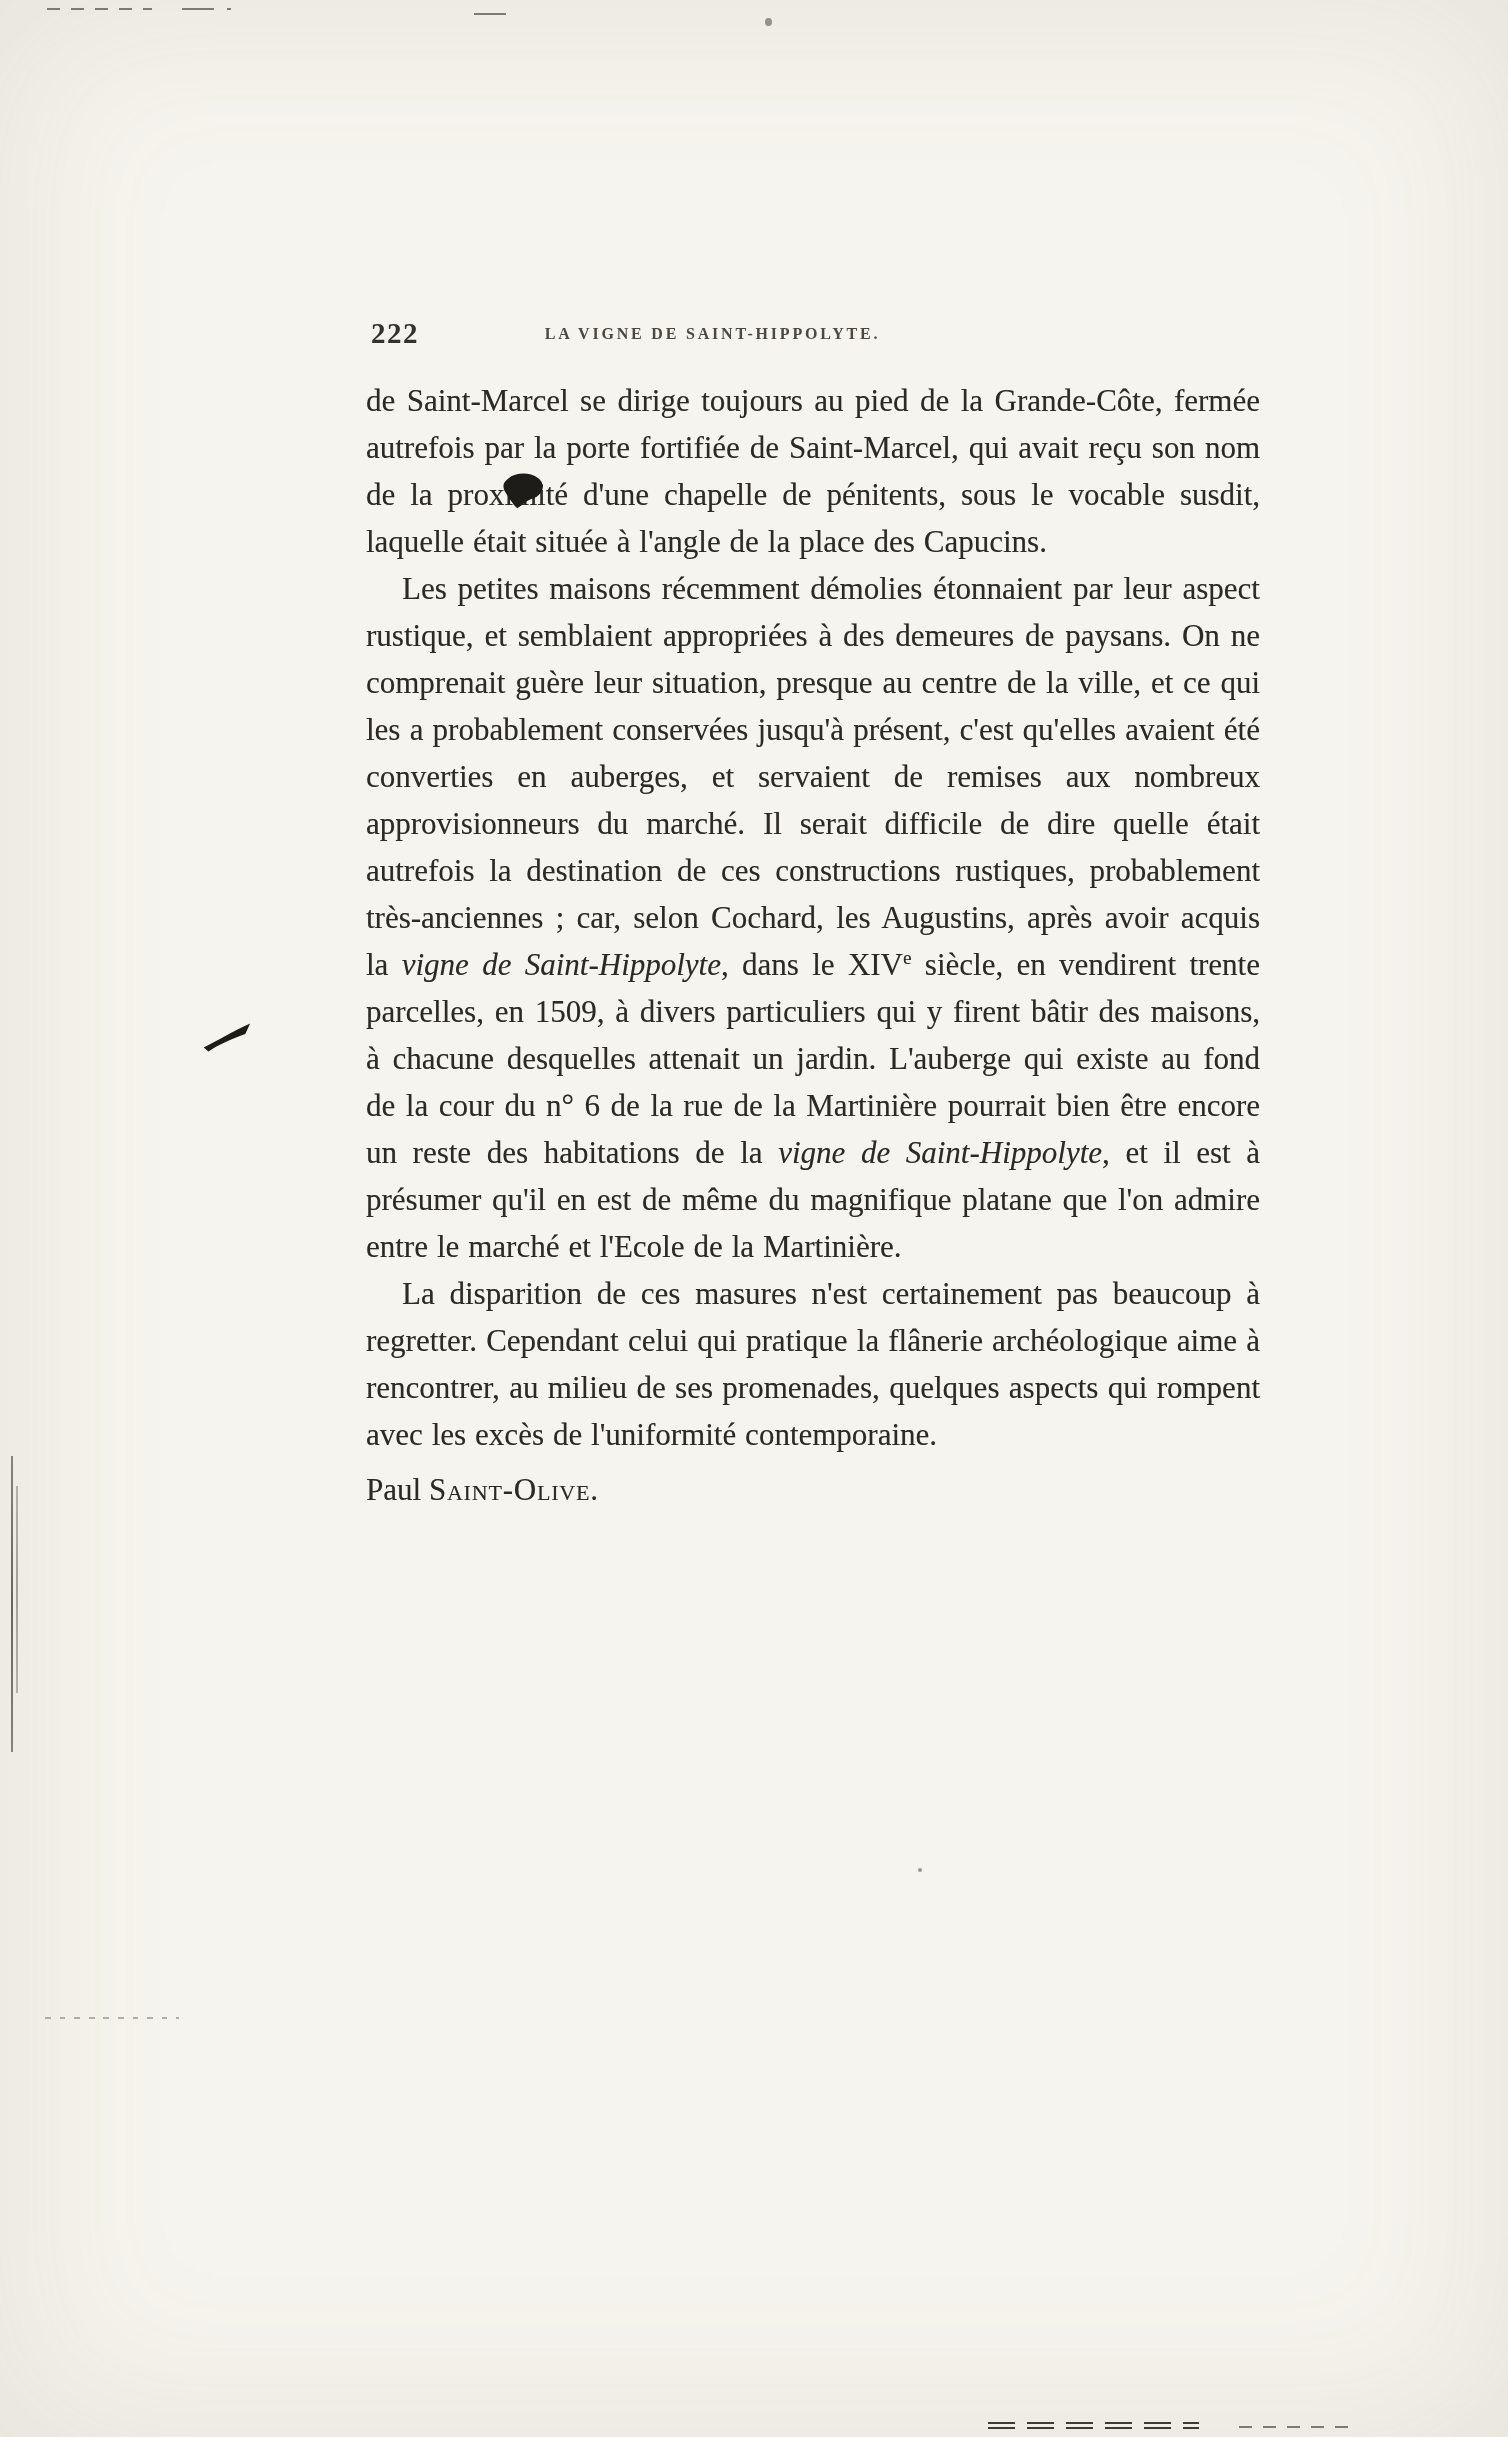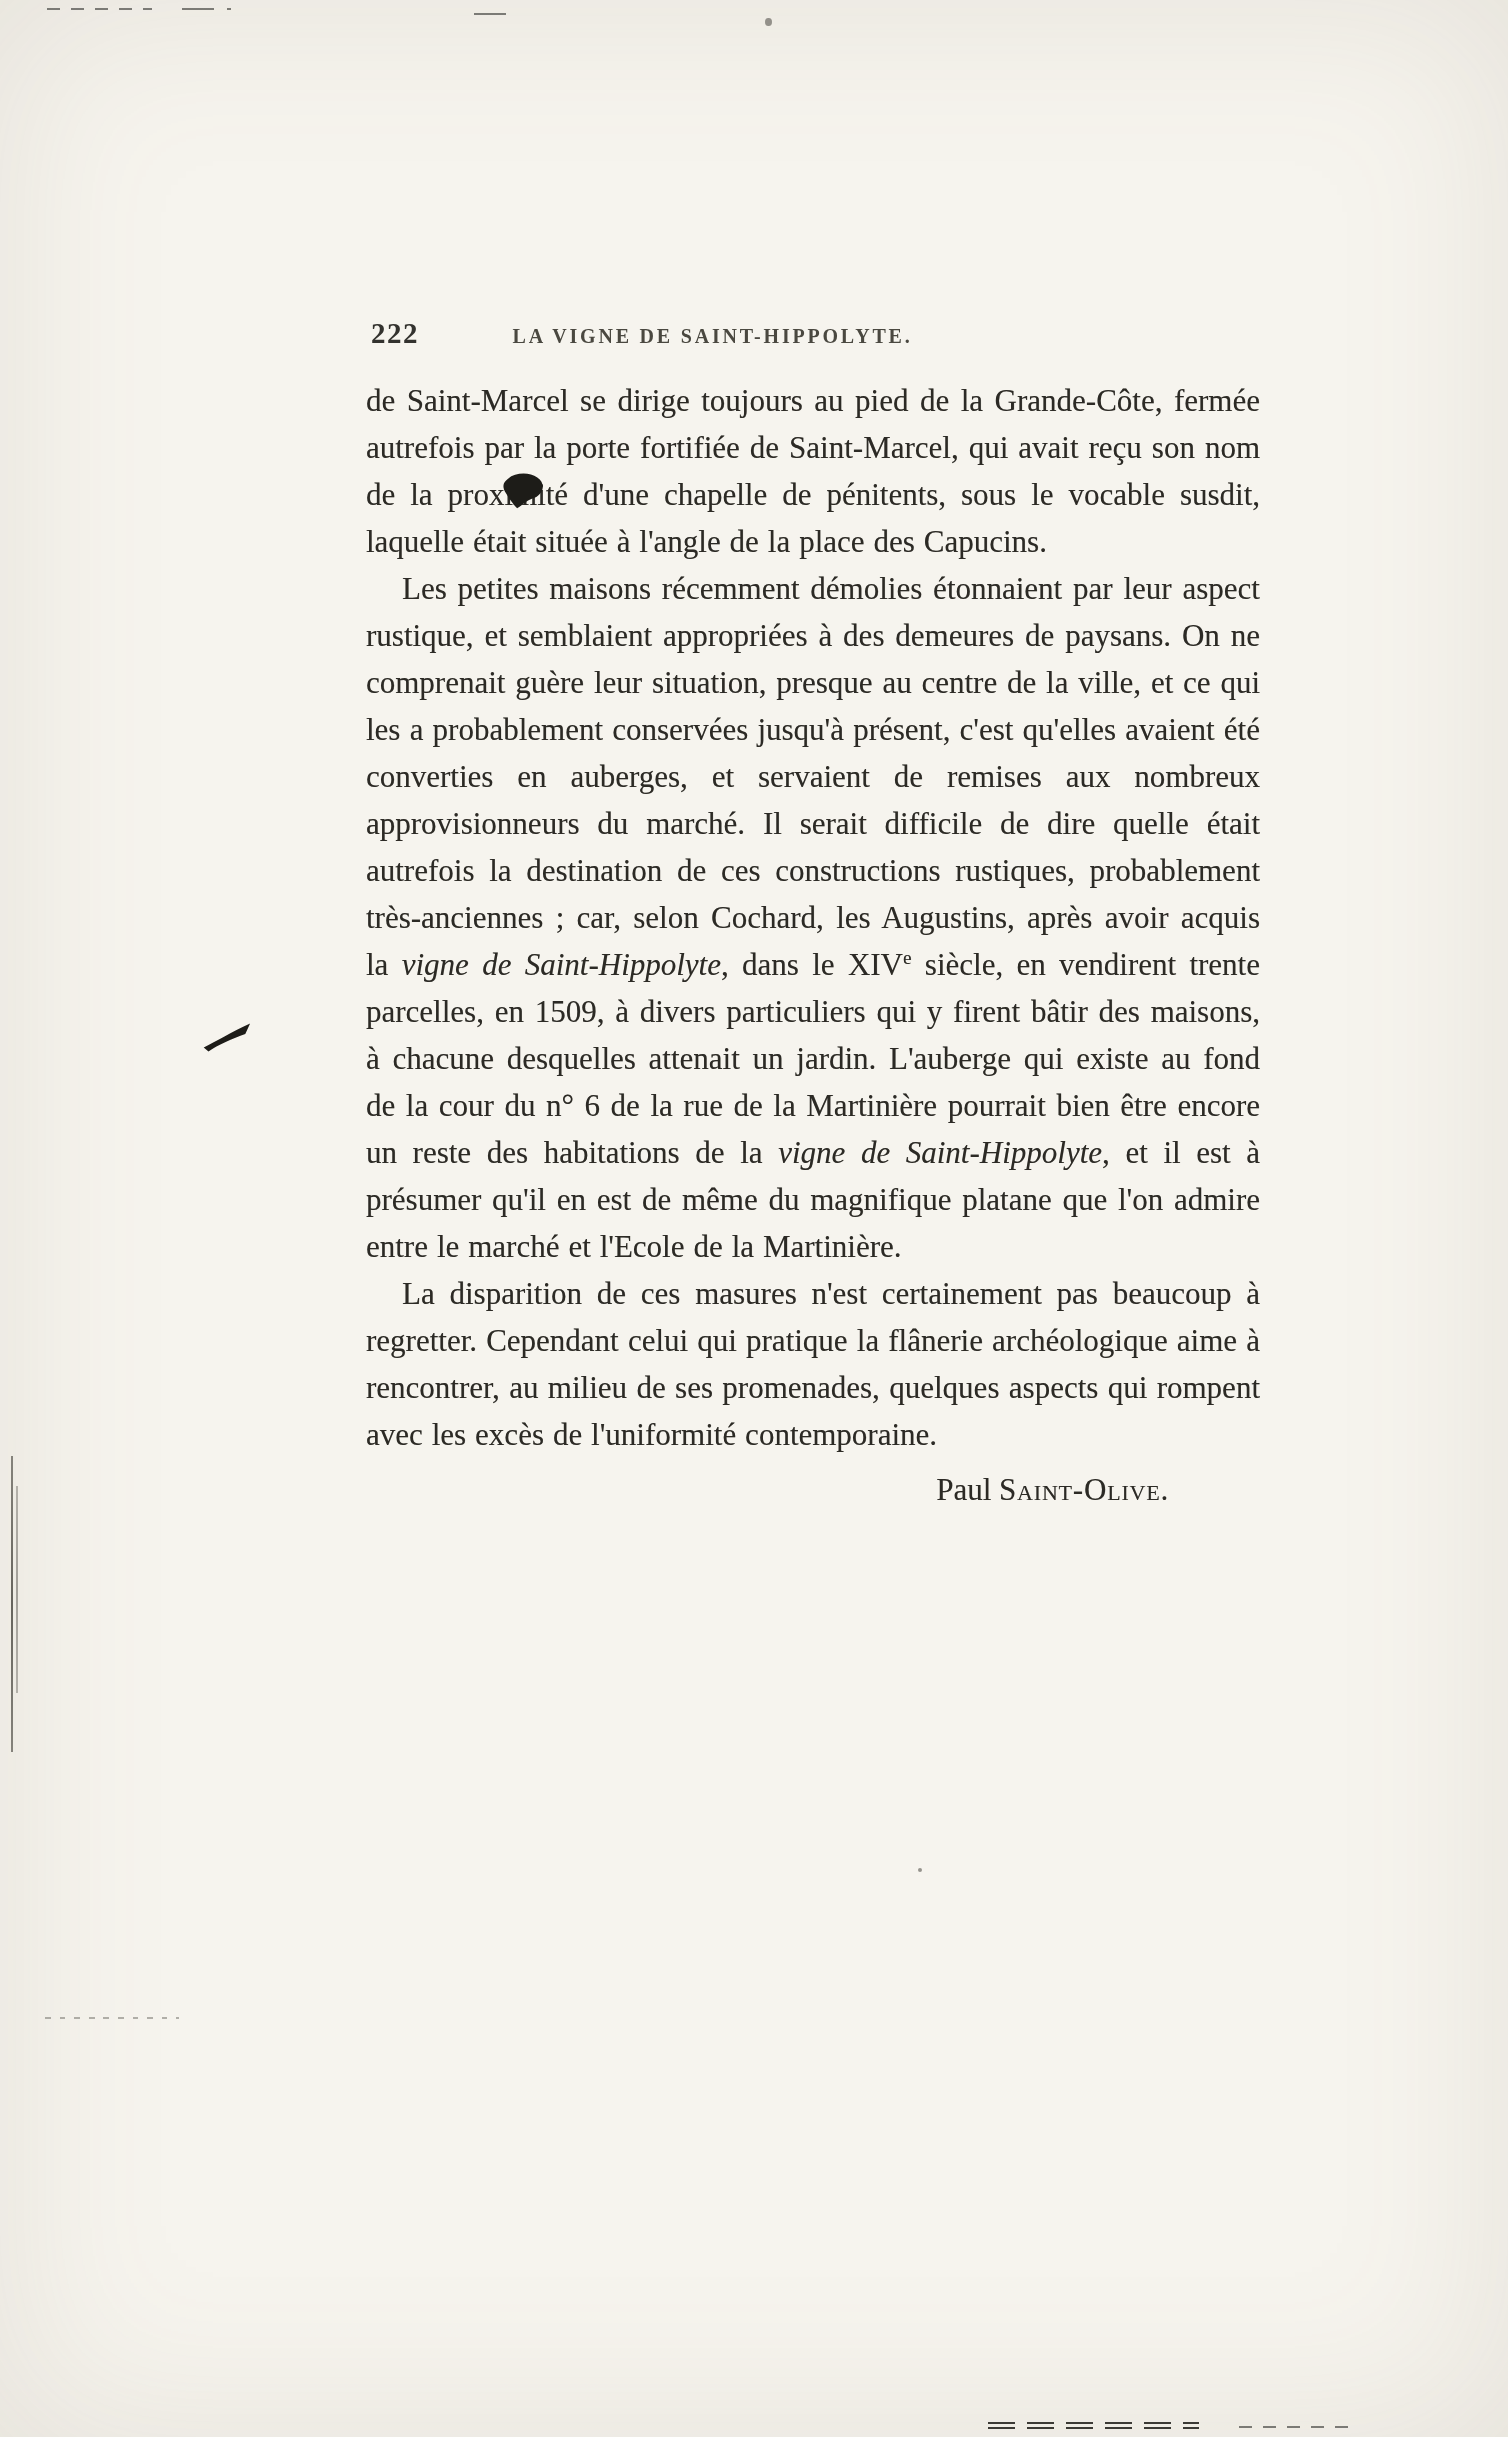--- a/index.html
+++ b/index.html
@@ -24,39 +24,39 @@
     position:absolute;left:366px;top:314px;width:894px;
   }
   .page-header{position:relative;height:63px;font-weight:bold;}
   .page-number{
     position:absolute;left:4.9px;top:3.2px;
     font-size:29px;letter-spacing:1.6px;color:#33322e;
   }
   .running-title{
     position:absolute;left:0;top:11.3px;width:693px;
     text-align:center;
-    font-size:20px;letter-spacing:2.8px;
+    font-size:16px;letter-spacing:2.8px;
     color:var(--title-ink);
     white-space:nowrap;
   }
   .body-text p.para{
     margin:0;
     font-size:31px;line-height:47px;
     text-align:justify;
     word-spacing:1.2px;
     text-shadow:0.2px 0.2px 0.6px rgba(43,41,36,0.38);
   }
   .body-text p.para.indent{text-indent:36px;}
   .seg-italic{font-style:italic;margin-top:16px;}
   .seg-smallcaps{font-variant:small-caps;letter-spacing:0.8px;}
   sup.seg-sup{font-size:0.62em;line-height:0;}
   .signature{
     margin-top:8px;padding-right:91px;
     font-size:31px;line-height:47px;
-    text-align:right;
+    text-align:left;
     text-shadow:0.2px 0.2px 0.6px rgba(43,41,36,0.38);
   }
 
   
   .artifact{position:absolute;pointer-events:none;}
   .dash-line{
     height:2.4px;opacity:0.7;
     background:repeating-linear-gradient(90deg,#4a4a46 0 13px,transparent 13px 24px);
   }
   .dash-line.short{background:repeating-linear-gradient(90deg,#4a4a46 0 32px,transparent 32px 45px);}

